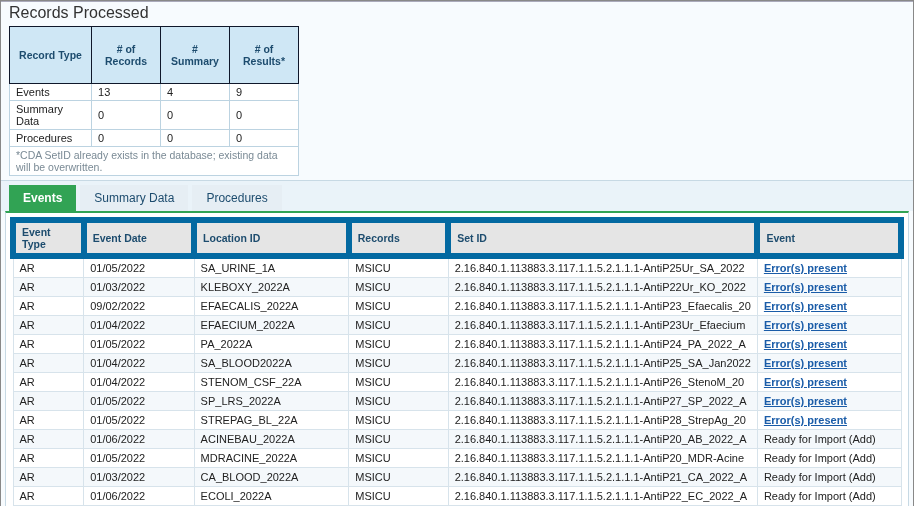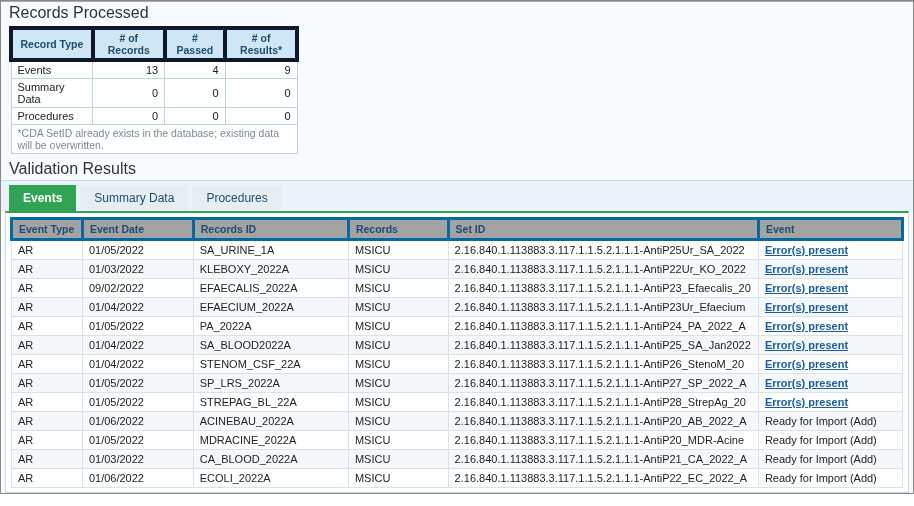--- a/index.html
+++ b/index.html
@@ -58,29 +58,29 @@
     margin: 2px 8px 4px 8px;
     border-collapse: collapse;
     width: 290px;
     font-size: 11px;
     border: 1px solid #9fbfd6;
   }
   .rec-table th {
     background: #cfe7f5;
     color: #1d4c6e;
     font-weight: 600;
-    border: 4px solid #0f172a;
-    padding: 2px 6px;
+    border: 1px solid #0f172a;
+    padding: 16px 6px;
     font-size: 10.5px;
   }
   .rec-table td {
     border: 1px solid #bcd3e1;
     padding: 2px 6px;
     background: #fff;
-    text-align: right;
+    text-align: left;
   }
   .rec-table td:first-child { text-align: left; }
   .rec-footnote td {
     color: #7a8a95;
     font-size: 10.5px;
     text-align: left;
   }
   .tabs {
     display: flex;
     gap: 4px;
@@ -107,24 +107,24 @@
     border-top: 2px solid #31a354;
     padding: 4px;
   }
   .val-table {
     width: 100%;
     border-collapse: collapse;
     font-size: 11px;
     table-layout: fixed;
   }
   .val-table th {
-    background: #a3a3a3;
+    background: #e5e5e5;
     color: #1d4c6e;
     font-weight: 600;
-    border: 3px solid #0369a1;
+    border: 6px solid #0369a1;
     padding: 3px 6px;
     font-size: 10.5px;
     text-align: left;
   }
   .val-table td {
     border: 1px solid #d7e3eb;
     padding: 3px 6px;
     white-space: nowrap;
     overflow: hidden;
     text-overflow: ellipsis;
@@ -152,21 +152,21 @@
 
   <div class="mainbody">
 
     <div class="section-head">Records Processed</div>
 
     <table class="rec-table">
       <thead>
         <tr>
           <th>Record Type</th>
           <th># of Records</th>
-          <th># Passed</th>
+          <th># Summary</th>
           <th># of Results*</th>
         </tr>
       </thead>
       <tbody id="rec-body">
           <tr>
             <td>Events</td>
             <td>13</td>
             <td>4</td>
             <td>9</td>
           </tr>
@@ -183,21 +183,20 @@
             <td>0</td>
           </tr>
         </tbody>
       <tfoot>
         <tr class="rec-footnote">
             <td colspan="4">*CDA SetID already exists in the database; existing data will be overwritten.</td>
           </tr>
       </tfoot>
     </table>
 
-    <div class="section-head">Validation Results</div>
 
     <div class="tabs">
       <div class="tab active">Events</div>
       <div class="tab">Summary Data</div>
       <div class="tab">Procedures</div>
     </div>
 
     <div class="tab-panel">
       <table class="val-table">
         <colgroup>
@@ -205,21 +204,21 @@
             <col class="col-date">
             <col class="col-pid">
             <col class="col-loc">
             <col class="col-setid">
             <col class="col-stat">
         </colgroup>
         <thead>
           <tr>
             <th>Event Type</th>
             <th>Event Date</th>
-            <th>Records ID</th>
+            <th>Location ID</th>
             <th>Records</th>
             <th>Set ID</th>
             <th>Event</th>
           </tr>
         </thead>
         <tbody id="val-body">
             <tr>
               <td>AR</td>
               <td>01/05/2022</td>
               <td>SA_URINE_1A</td>

